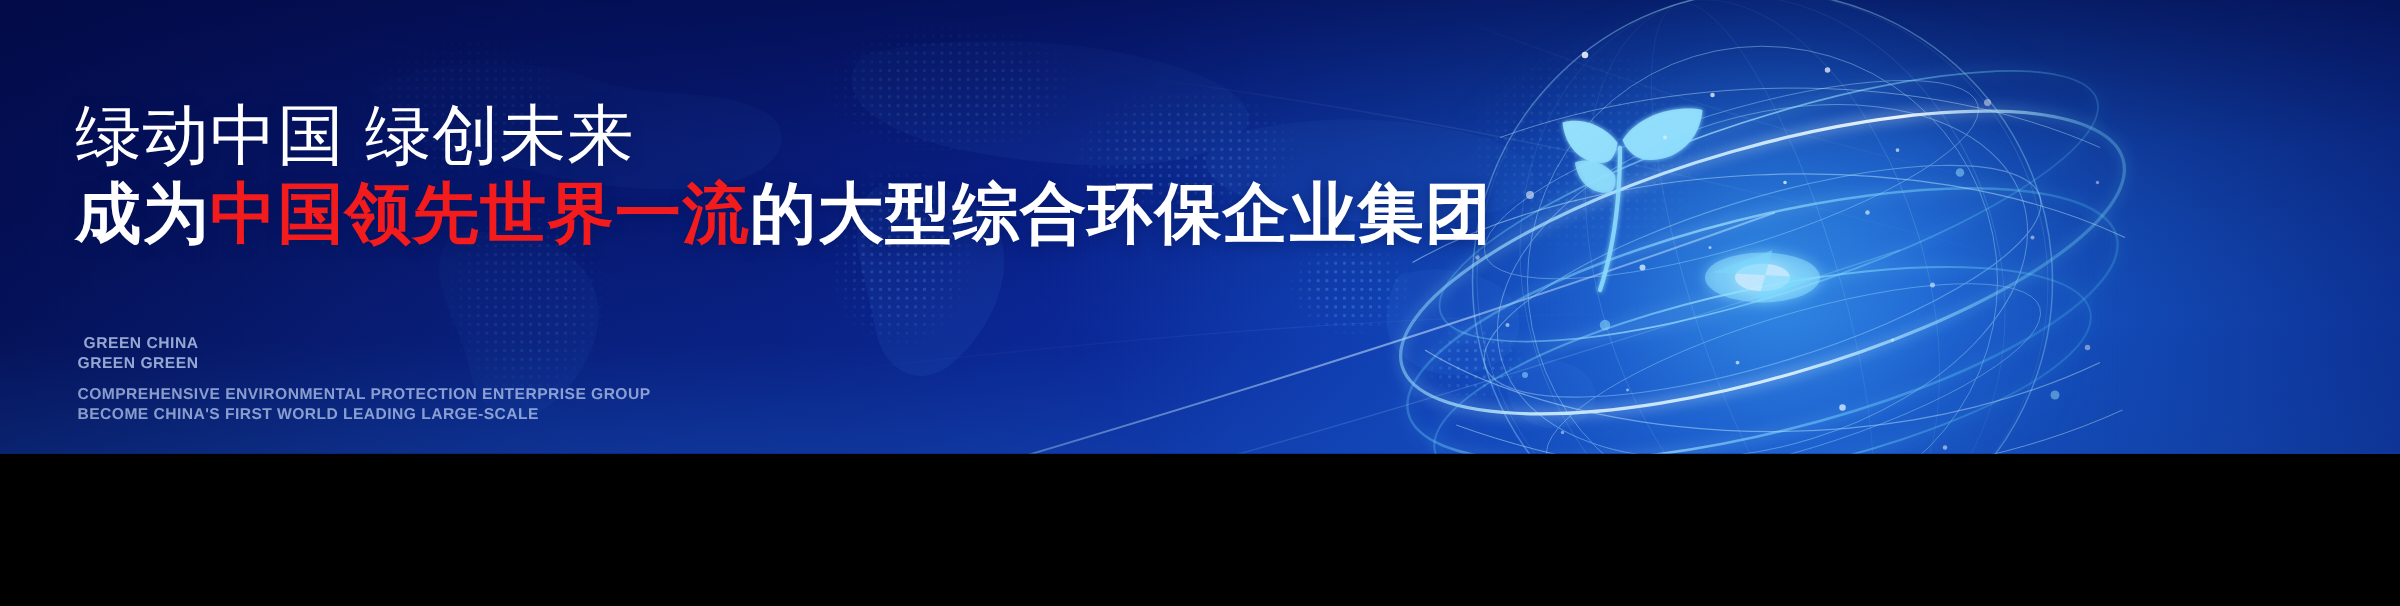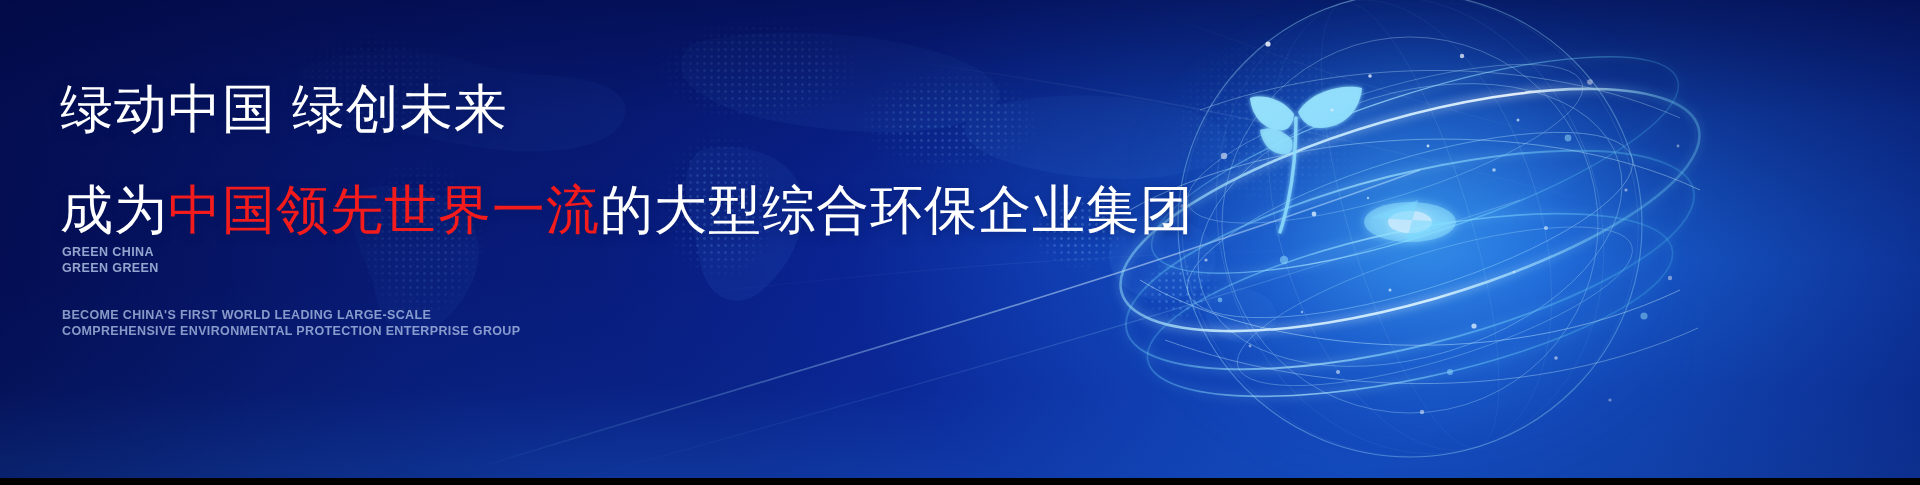--- a/index.html
+++ b/index.html
@@ -7,21 +7,21 @@
     padding: 0;
     background: #000;
   }
   body {
     font-family: "Liberation Sans", sans-serif;
   }
 
   .banner {
     position: relative;
     width: 1920px;
-    height: 478px;
+    height: 363px;
     overflow: hidden;
     background: #0b2a9e;
   }
 
   
   .bg-base {
     position: absolute;
     inset: 0;
     background:
       radial-gradient(ellipse 900px 520px at 78% 45%, #1f6fe0 0%, #1552c4 28%, #0f3bae 52%, #0a2494 74%, #081c7e 100%),
@@ -115,31 +115,32 @@
     position: absolute;
     left: 0; top: 78px;
     font-size: 53px;
     line-height: 1.18;
     color: #ffffff;
     letter-spacing: 1px;
     white-space: nowrap;
     text-shadow: 0 2px 10px rgba(0,20,90,0.55);
   }
   .headline-line1 { display: block; font-weight: 400; }
-  .headline-line2 { display: block; font-weight: 400; margin-top: 38px; }
+  .headline-line2 { display: block; font-weight: 700; }
   .hl-red { color: #f31b1b; }
 
   .slogan-en {
     position: absolute;
-    left: 2px; top: 244px;
+    left: 2px; top: 266px;
     font-size: 12.5px;
     font-weight: bold;
     line-height: 1.28;
     letter-spacing: 0.4px;
     color: rgba(190,208,240,0.78);
+    text-align: right;
   }
   .slogan-en span { display: block; }
 
   .desc-en {
     position: absolute;
     left: 2px; top: 307px;
     font-size: 12.5px;
     font-weight: bold;
     line-height: 1.30;
     letter-spacing: 0.35px;
@@ -331,18 +332,18 @@
       <span class="headline-line1">绿动中国 绿创未来</span>
       <span class="headline-line2"><span>成为</span><span class="hl-red">中国领先世界一流</span><span>的大型综合环保企业集团</span></span>
     </div>
 
     <div class="slogan-en">
       <span>GREEN CHINA</span>
       <span>GREEN GREEN</span>
     </div>
 
     <div class="desc-en">
+      <span>COMPREHENSIVE ENVIRONMENTAL PROTECTION ENTERPRISE GROUP</span>
       <span>BECOME CHINA'S FIRST WORLD LEADING LARGE-SCALE</span>
-      <span>COMPREHENSIVE ENVIRONMENTAL PROTECTION ENTERPRISE GROUP</span>
     </div>
 
   </div>
 </div>
 
 </body></html>

